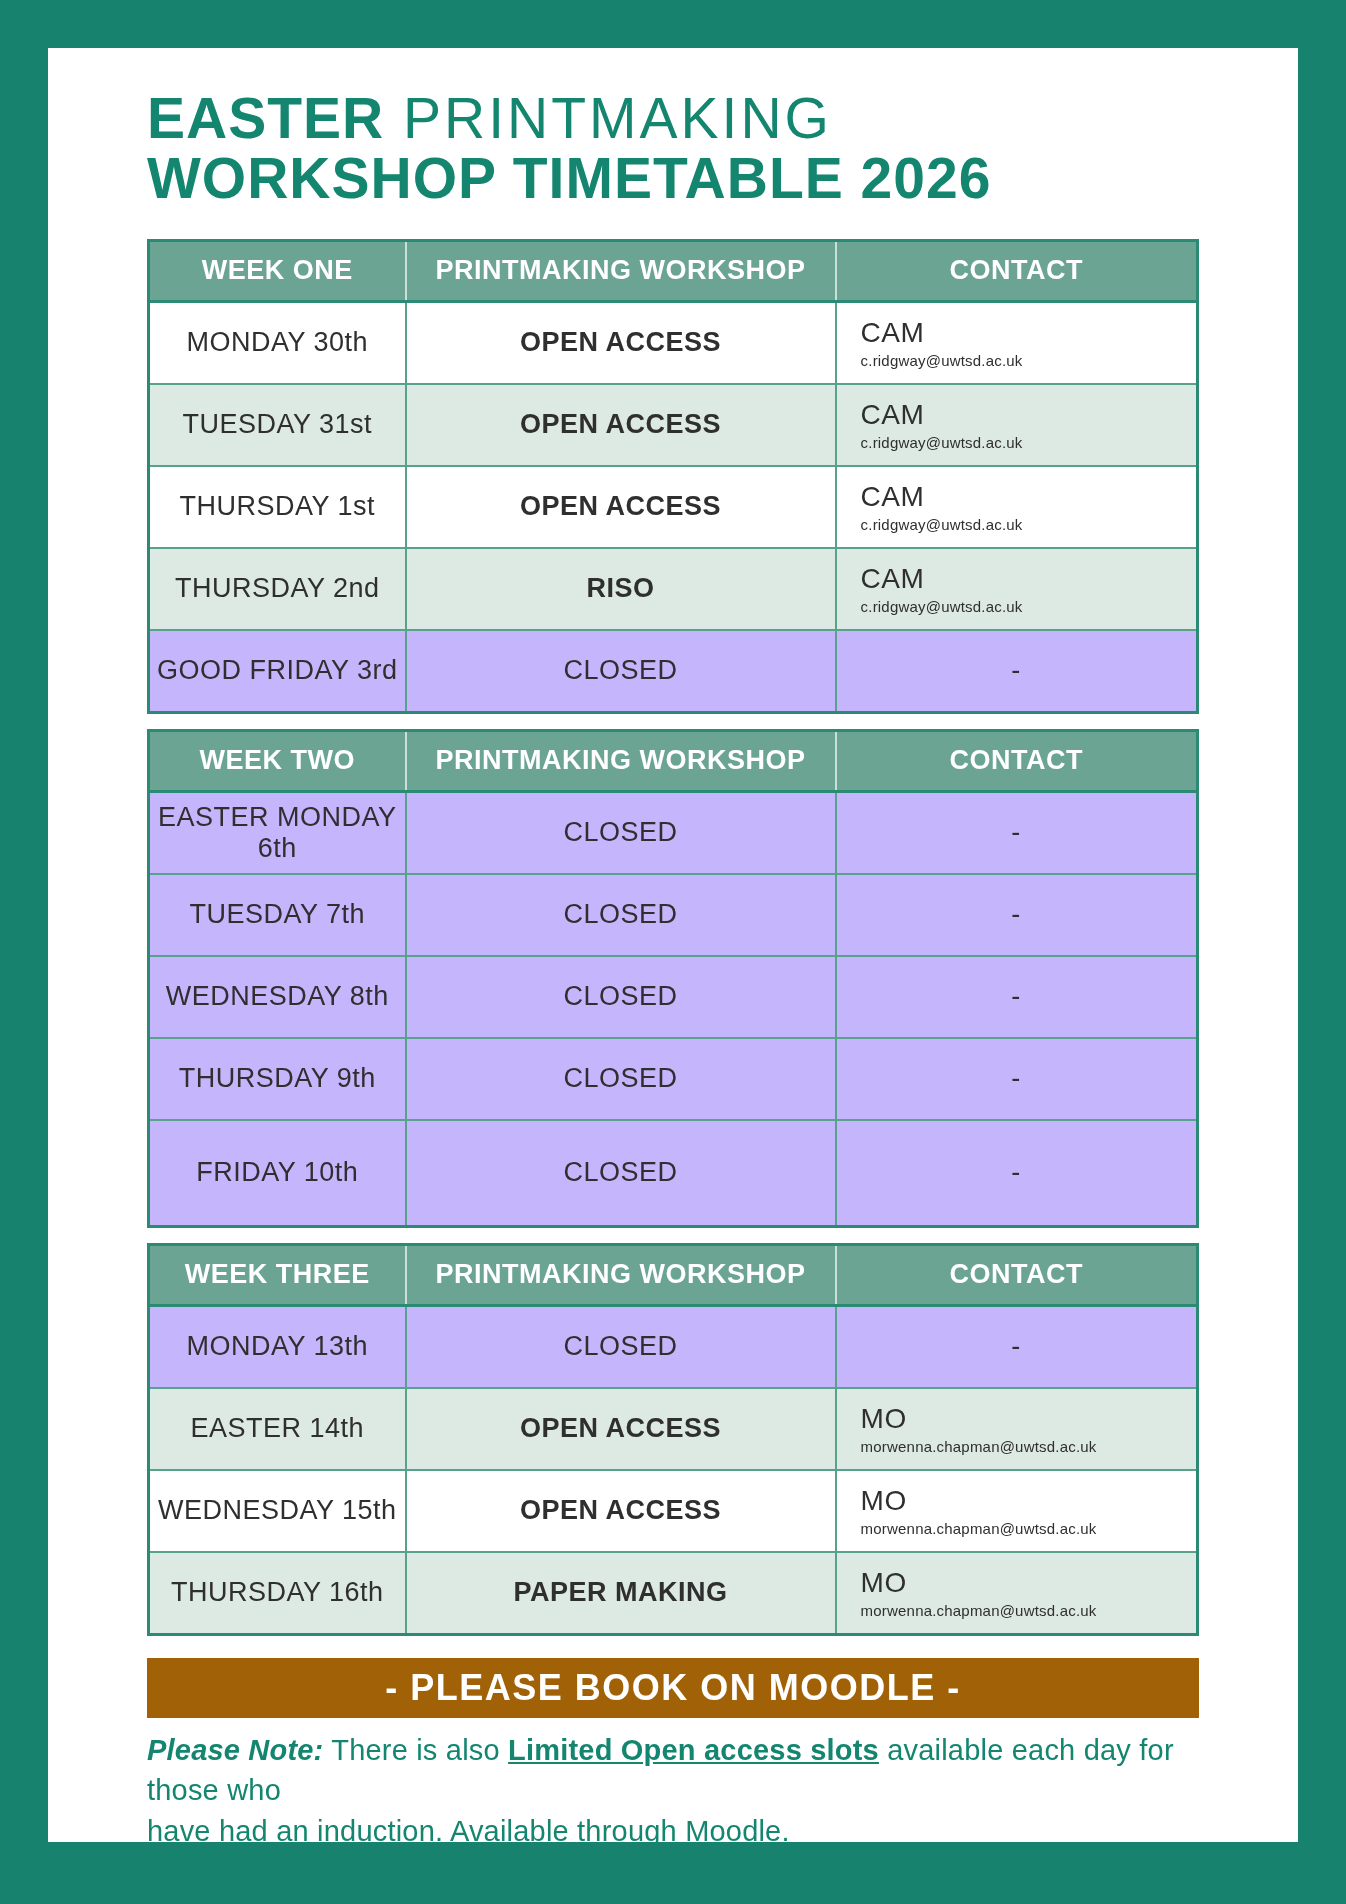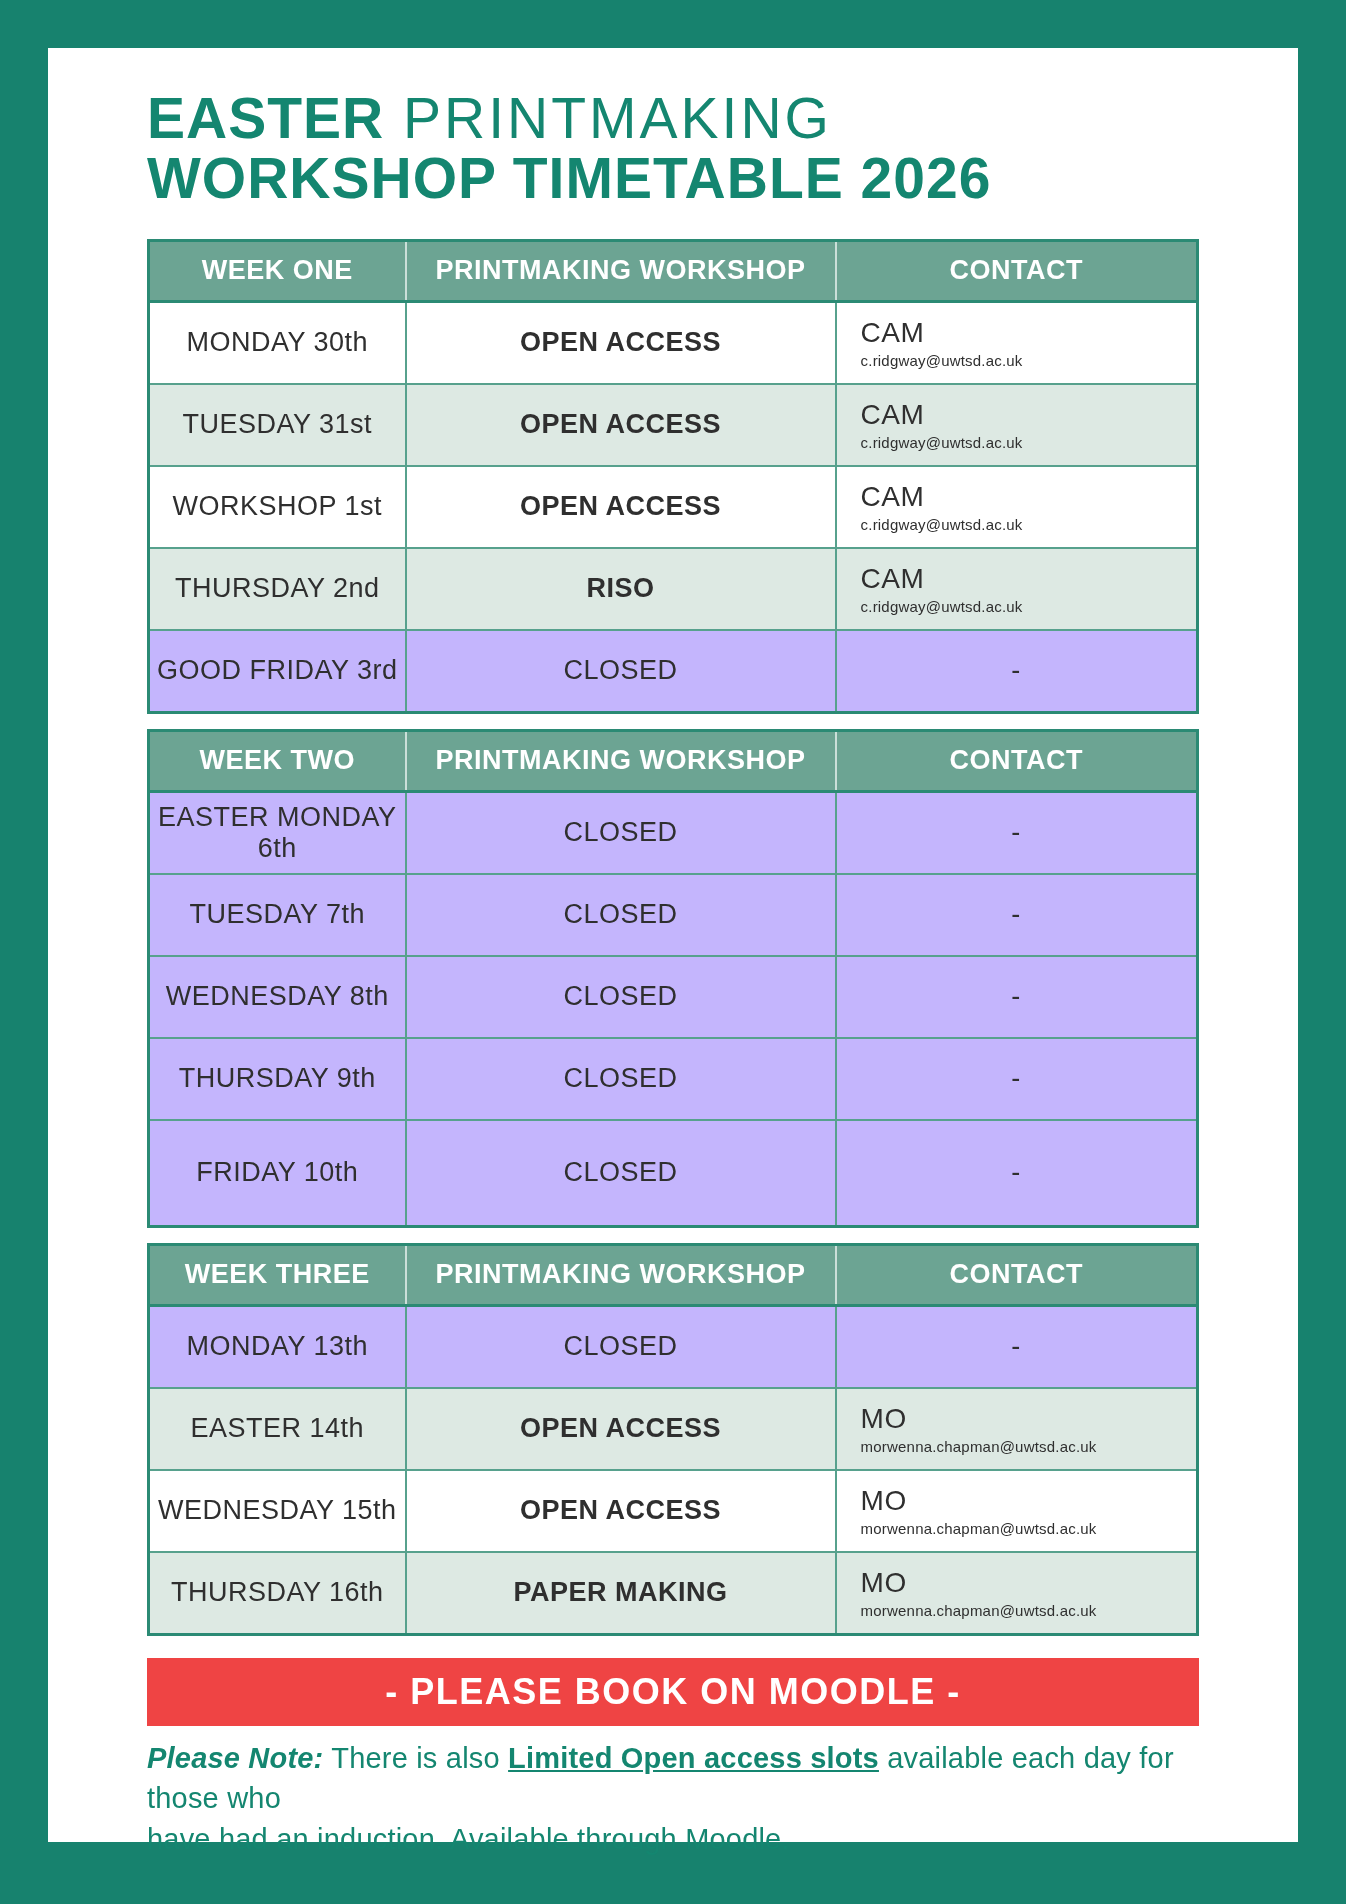--- a/index.html
+++ b/index.html
@@ -61,22 +61,22 @@
   td.day { text-align: center; font-size: 27px; letter-spacing: 0.5px; }
   td.workshop { text-align: center; font-size: 27px; letter-spacing: 0.5px; }
   td.workshop.bold { font-weight: bold; }
   td.contact { text-align: left; padding-left: 24px; }
   td.contact .c-name { font-size: 28px; letter-spacing: 0.5px; }
   td.contact .c-email { font-size: 15px; margin-top: 3px; letter-spacing: 0.2px; }
   td.contact.dash { text-align: center; padding-left: 0; font-size: 27px; }
   
   .banner {
     margin-top: 22px;
-    height: 68px;
-    background: #ef4444;
+    height: 60px;
+    background: #a16207;
     color: #ffffff;
     font-size: 36px;
     font-weight: bold;
     letter-spacing: 1.5px;
     display: flex;
     align-items: center;
     justify-content: center;
   }
   
   .note {
@@ -125,21 +125,21 @@
           </tr>
           <tr class="bg-green">
             <td class="day">TUESDAY 31st</td>
             <td class="workshop bold">OPEN ACCESS</td>
             <td class="contact">
               <div class="c-name">CAM</div>
               <div class="c-email">c.ridgway@uwtsd.ac.uk</div>
             </td>
           </tr>
           <tr class="bg-white">
-            <td class="day">WORKSHOP 1st</td>
+            <td class="day">THURSDAY 1st</td>
             <td class="workshop bold">OPEN ACCESS</td>
             <td class="contact">
               <div class="c-name">CAM</div>
               <div class="c-email">c.ridgway@uwtsd.ac.uk</div>
             </td>
           </tr>
           <tr class="bg-green">
             <td class="day">THURSDAY 2nd</td>
             <td class="workshop bold">RISO</td>
             <td class="contact">

